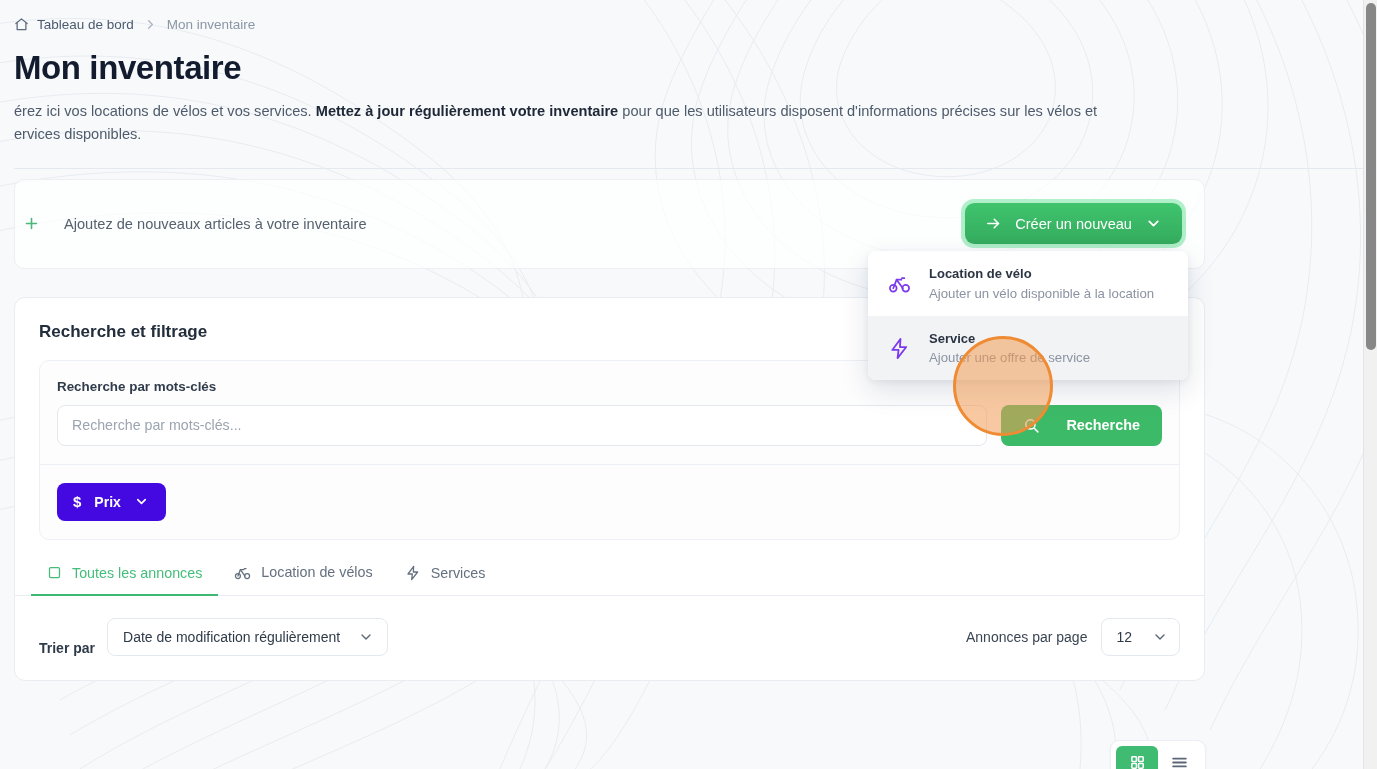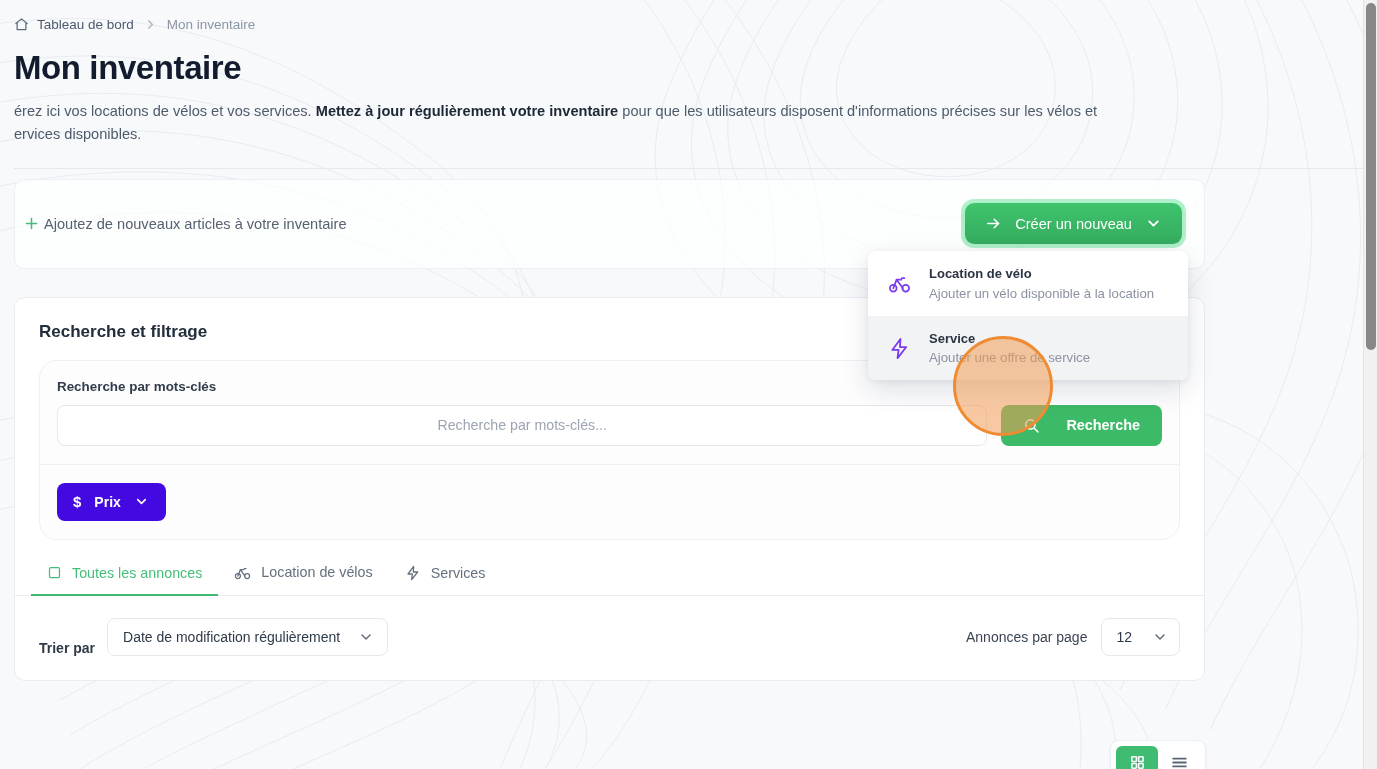--- a/index.html
+++ b/index.html
@@ -81,21 +81,21 @@
     height: 90px;
     display: flex;
     align-items: center;
     justify-content: space-between;
     padding: 0 22px 0 8px;
     background: rgba(255,255,255,0.72);
     border: 1px solid #eceff3;
     border-radius: 10px;
   }
   .addbar-left {
-    display: flex; align-items: center; gap: 4px;
+    display: flex; align-items: center; gap: 24px;
     font-size: 14.6px; color: #56616f;
   }
   .plus-icon { color: #49b87a; display: flex; align-items: center; }
 
   
   .create-wrap { position: relative; }
   .create-btn {
     display: inline-flex; align-items: center; gap: 13px;
     height: 41px;
     padding: 0 20px;
@@ -147,41 +147,40 @@
     border-radius: 11px;
     padding: 24px 24px 0 24px;
     position: relative;
   }
   .sf-title {
     font-size: 17px; font-weight: 700; color: #232e3d;
     margin-bottom: 18px;
   }
   .sf-inner {
     border: 1px solid #edf0f4;
-    border-radius: 18px;
+    border-radius: 10px;
     background: #fdfdfe;
     padding: 18px 17px 18px 17px;
   }
   .sf-label {
     font-size: 13.4px; font-weight: 700; color: #313c4b;
     margin-bottom: 11px;
   }
   .search-row { display: flex; gap: 14px; align-items: center; }
   .search-input {
     flex: 1;
     height: 41px;
     border: 1px solid #e3e8ee;
     border-radius: 8px;
     background: #fff;
     padding: 0 14px;
     font-size: 14.2px;
     color: #2b3443;
     font-family: "Liberation Sans", sans-serif;
     outline: none;
-    text-align: center;
   }
   .search-input::placeholder { color: #9ba4b0; }
   .search-btn {
     display: inline-flex; align-items: center; gap: 26px;
     height: 41px; padding: 0 22px;
     border: none; border-radius: 8px;
     background: #3dba68;
     color: #fff; font-size: 14.4px; font-weight: 700;
     cursor: pointer; white-space: nowrap;
   }

